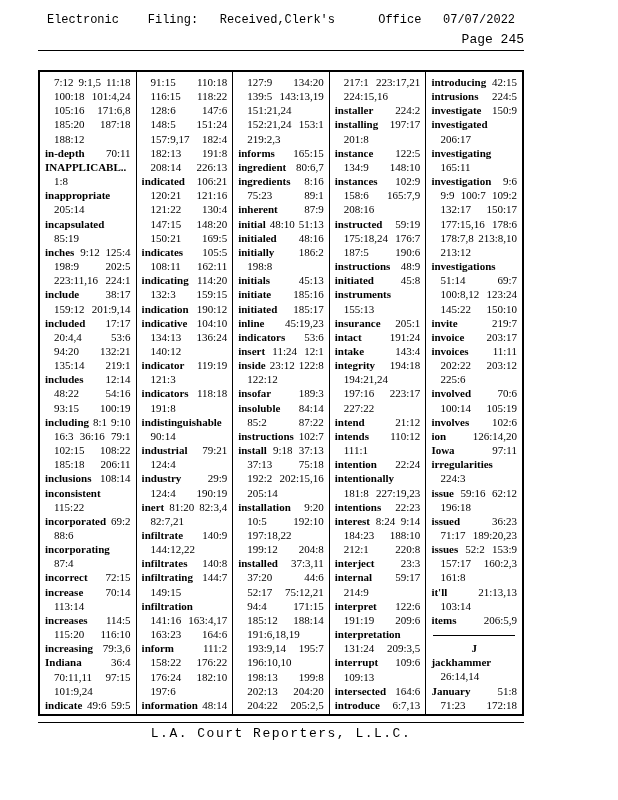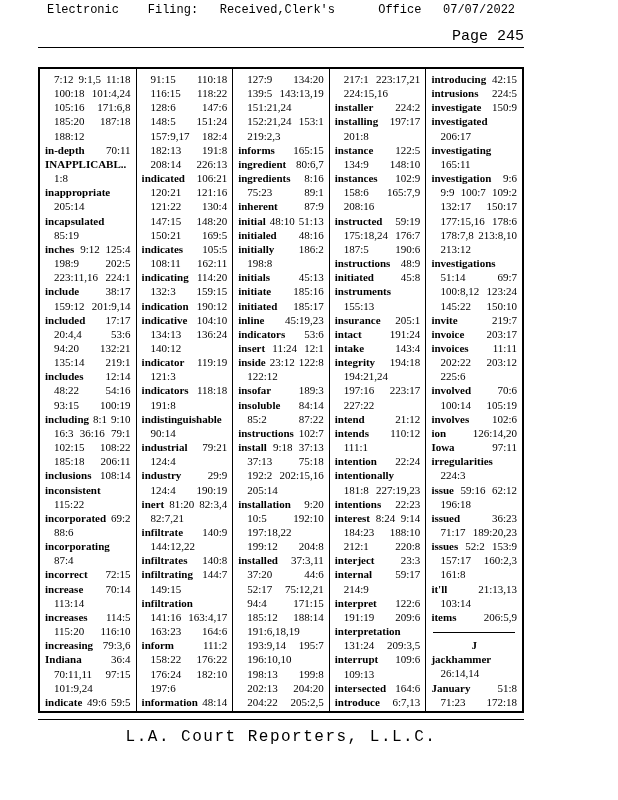--- a/index.html
+++ b/index.html
@@ -11,35 +11,35 @@
   body {
     width: 618px;
     height: 800px;
     overflow: hidden;
     font-family: "Liberation Serif", serif;
   }
   .page {
     box-sizing: border-box;
     width: 562px;
     height: 800px;
-    padding: 3px 38px 0 38px;
+    padding: 13px 38px 0 38px;
   }
   .stamp-line {
     text-align: center;
     font-family: "Liberation Mono", monospace;
     font-size: 12px;
     line-height: 15px;
     white-space: pre;
   }
   .page-number {
     text-align: right;
     font-family: "Liberation Mono", monospace;
-    font-size: 15px;
+    font-size: 13px;
     line-height: 16px;
-    margin-top: 11px;
+    margin-top: 4px;
   }
   .top-rule {
     border-top: 1px solid #000;
     margin-top: 2px;
   }
   .index-box {
     box-sizing: border-box;
     border: 2px solid #000;
     display: flex;
     height: 646px;
@@ -73,24 +73,24 @@
     border-top: 1.5px solid #000;
     margin: 8px 2px 5px 2px;
   }
   .footer-rule {
     border-top: 1px solid #000;
     margin-top: 6px;
   }
   .footer-name {
     text-align: center;
     font-family: "Liberation Mono", monospace;
-    font-size: 16px;
+    font-size: 13px;
     line-height: 16px;
     letter-spacing: 1.5px;
-    margin-top: 9px;
+    margin-top: 3px;
   }
   .footer-phone {
     text-align: center;
     font-family: "Liberation Mono", monospace;
     font-size: 13px;
     line-height: 16px;
     letter-spacing: 1.5px;
     margin-top: 1px;
   }
 </style>

